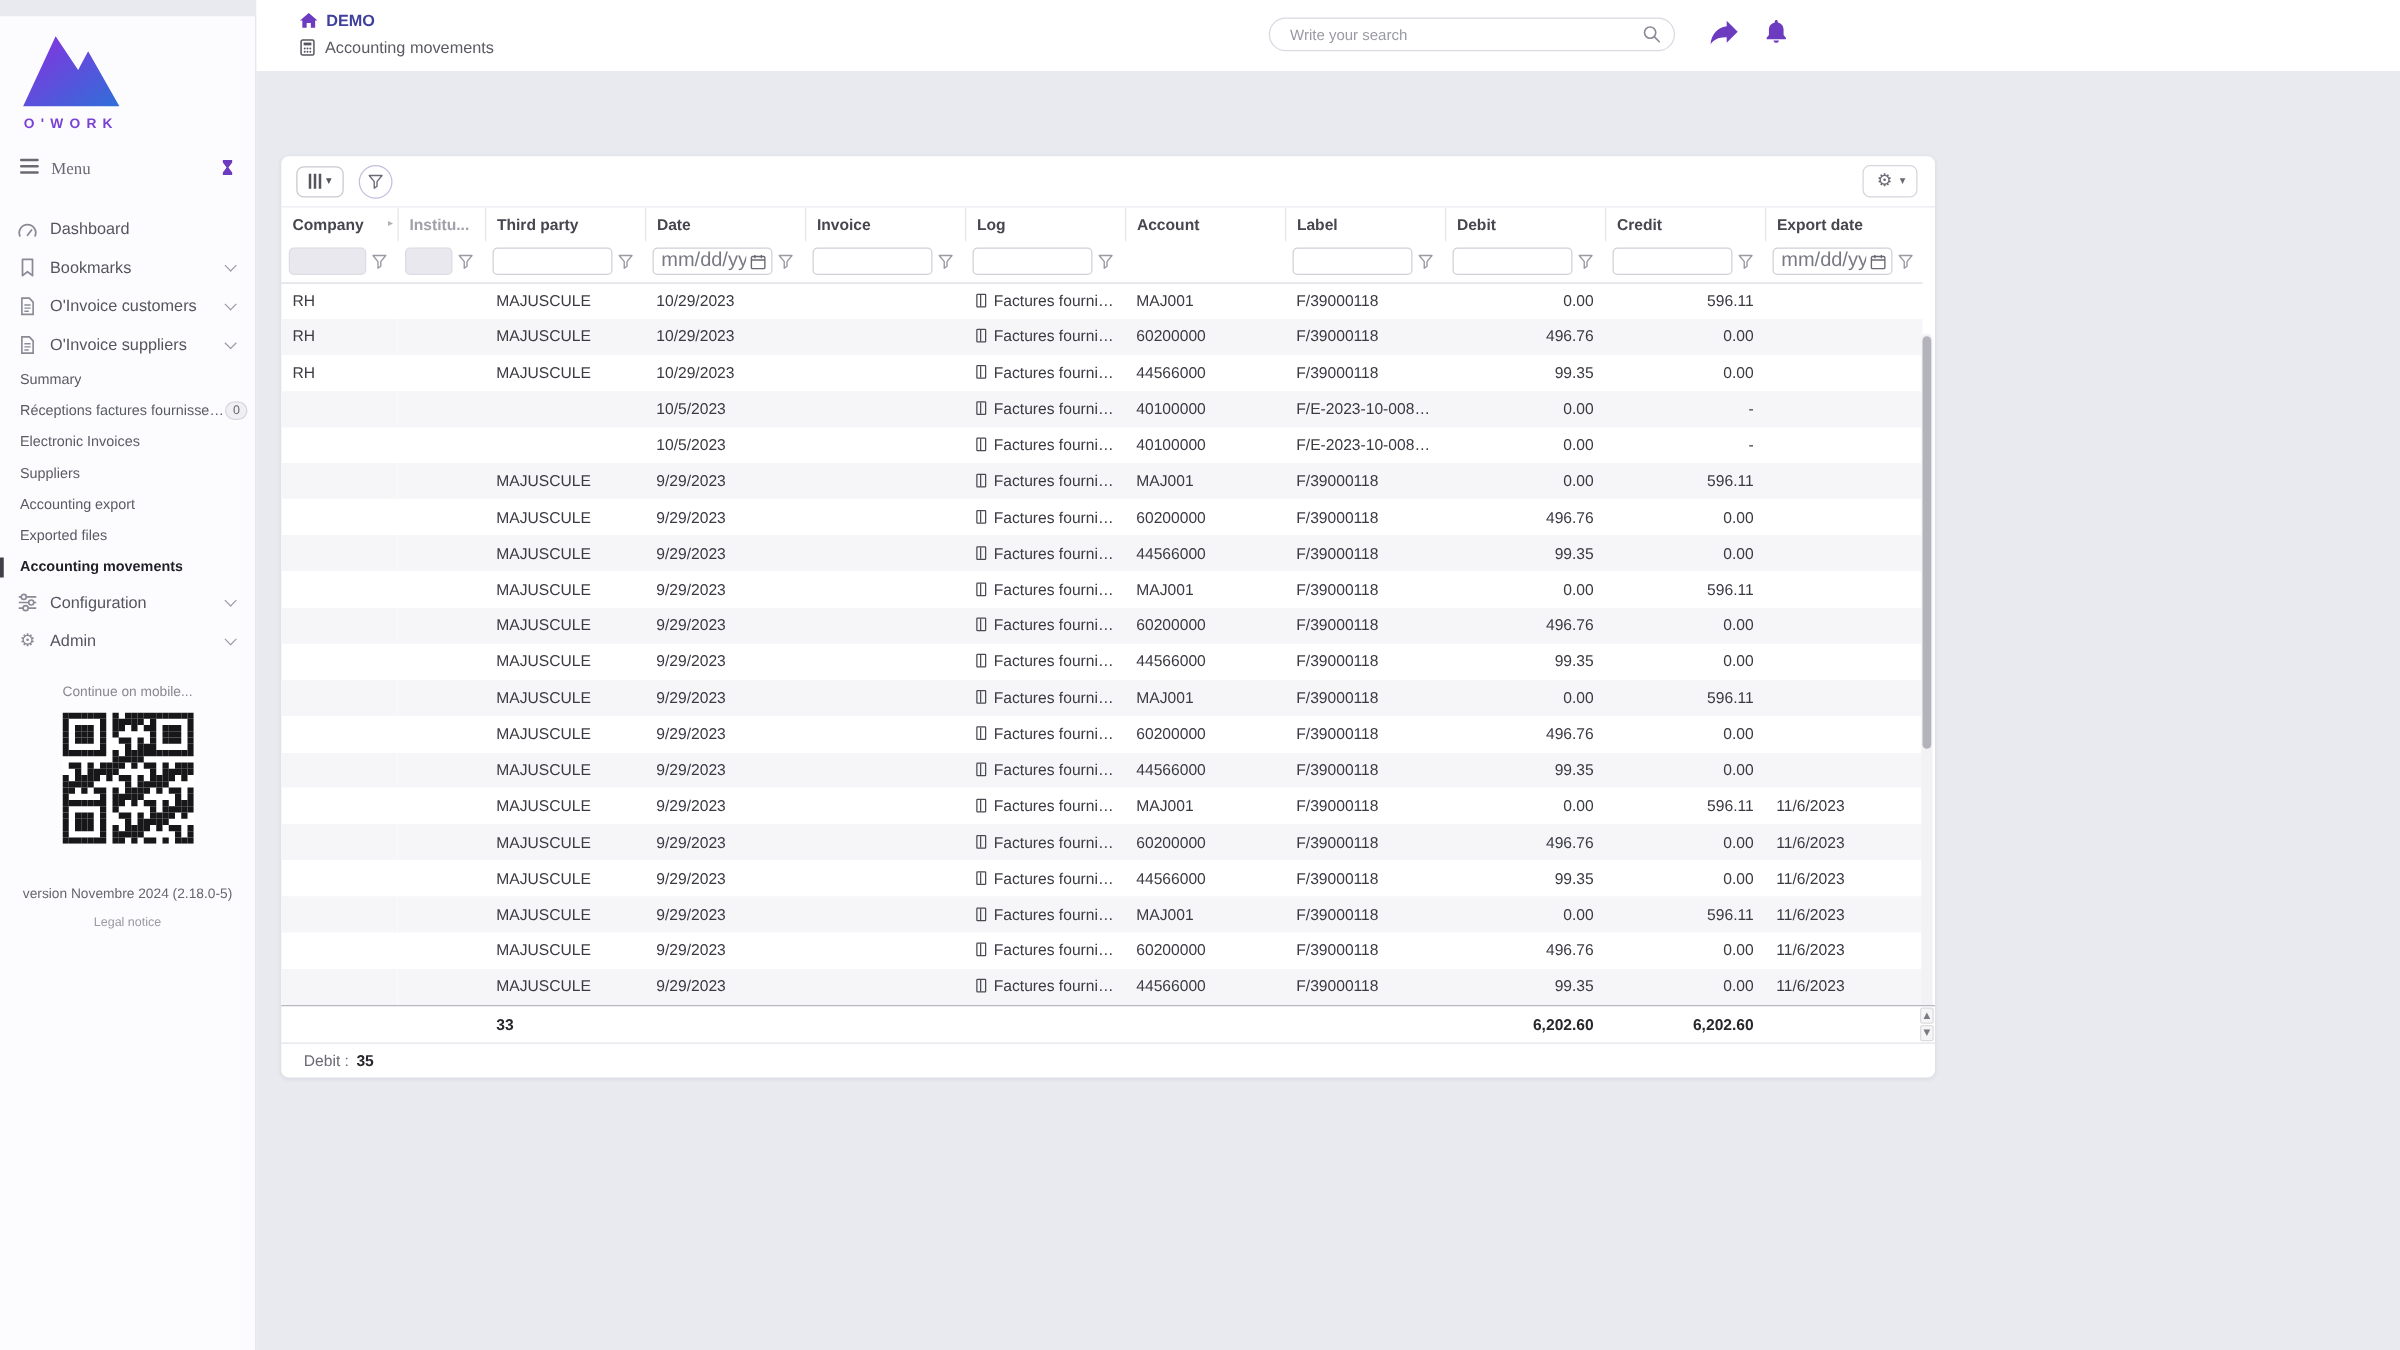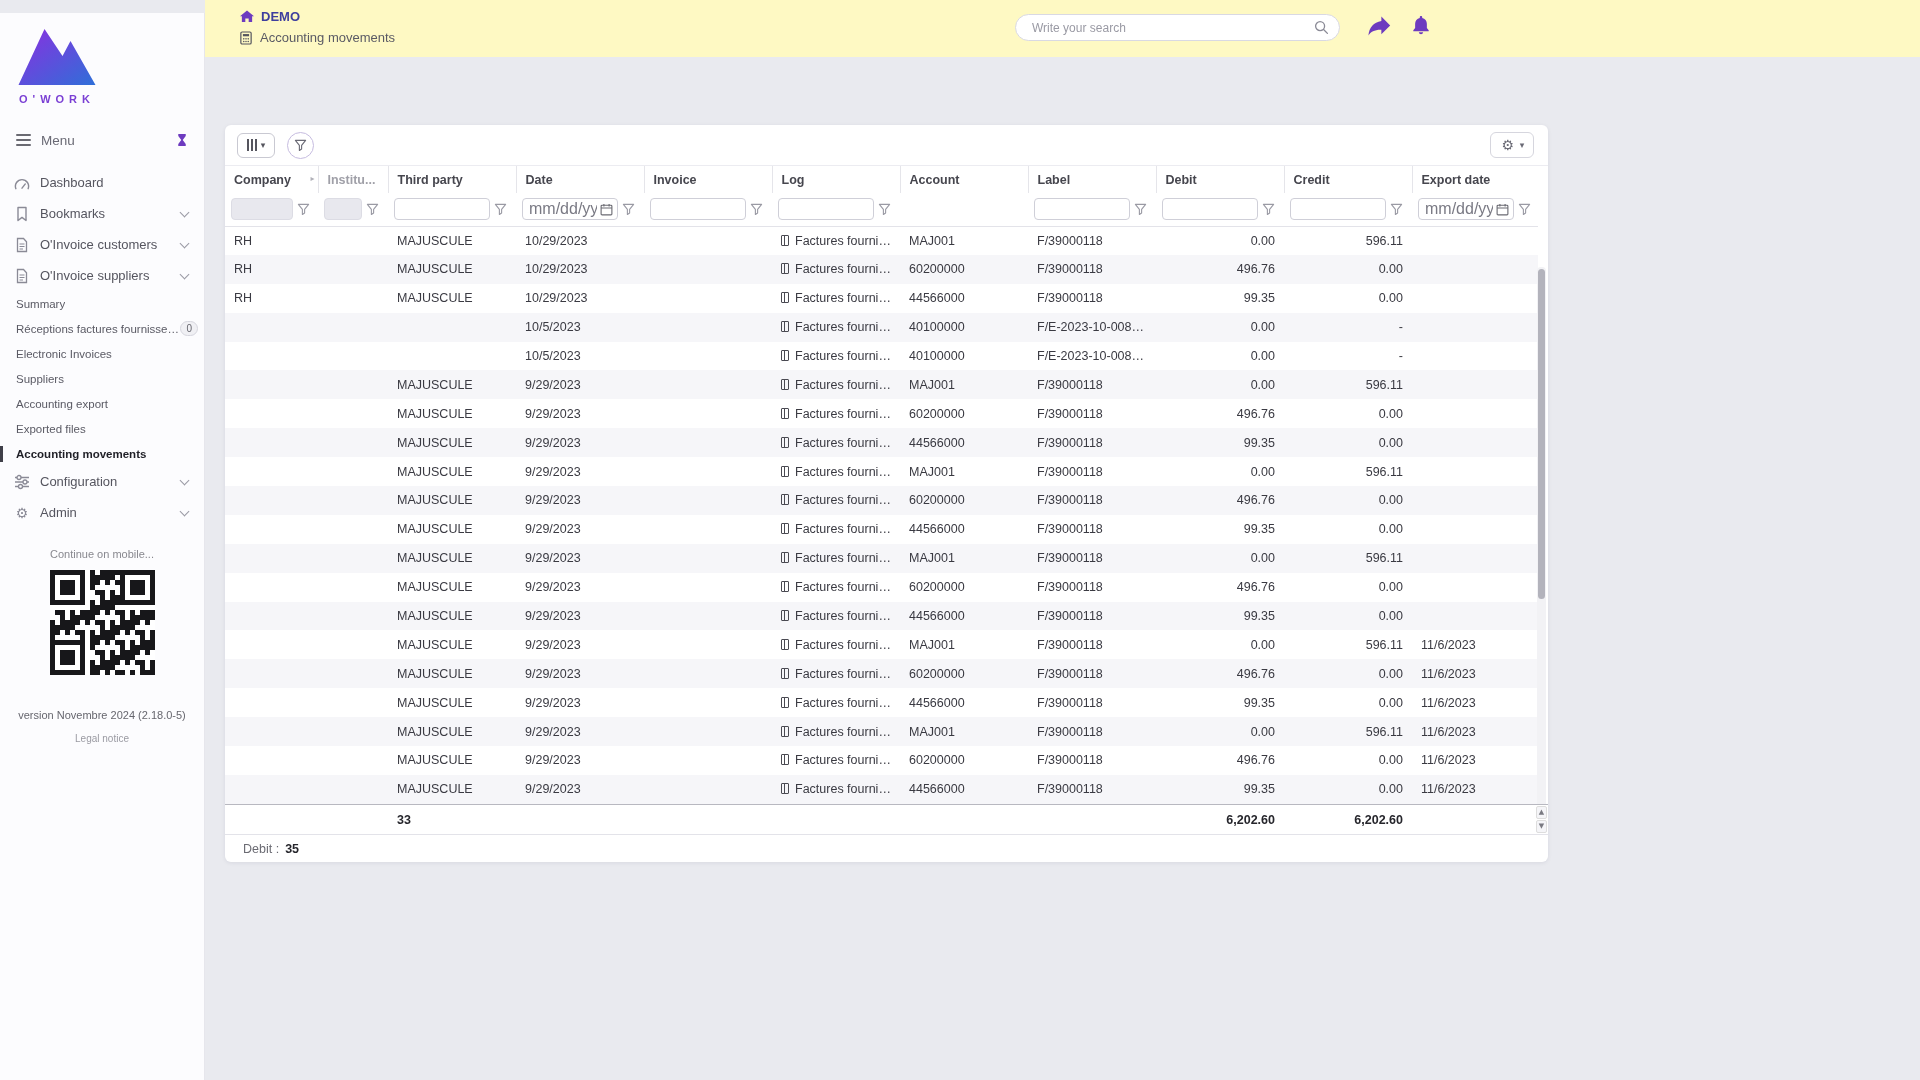--- a/index.html
+++ b/index.html
@@ -6,22 +6,22 @@
   html, body { margin:0; padding:0; width:1920px; height:1080px; overflow:hidden;
     font-family:"Liberation Sans", sans-serif; background:#e9eaef; color:#3c3c44; }
 
   
   .sidebar { position:absolute; left:0; top:13px; width:205px; height:1080px;
     background:#fcfcfe; border-right:1px solid #e6e6ec; z-index:5; }
   .brand { padding:12px 0 0 14px; cursor:pointer; }
   .brand-logo { display:block; width:86px; height:64px; }
   .brand-name { width:86px; text-align:center; margin-top:4px; font-size:11px;
     letter-spacing:5px; color:#7a3fd4; font-weight:700; }
-  .menu-head { display:flex; align-items:center; height:26px; margin-top:22px;
-    padding:0 16px 0 16px; color:#6a6a75; font-size:13.5px; gap:10px; }
+  .menu-head { display:flex; align-items:flex-start; height:26px; margin-top:22px;
+    padding:0 16px 0 16px; color:#6a6a75; font-size:13.5px; gap:10px;font-family:Liberation Serif, serif; }
   .hamburger { display:inline-flex; flex-direction:column; gap:3px; cursor:pointer; }
   .hamburger i { display:block; width:15px; height:2px; background:#6a6a72; border-radius:1px; }
   .hourglass { margin-left:auto; cursor:pointer; }
   nav { margin-top:14px; }
   .nav-item { display:flex; align-items:center; height:31px; padding:0 0 0 14px;
     gap:10px; font-size:13px; color:#55555f; cursor:pointer; }
   .nico { width:16px; height:16px; color:#8a8a96; flex:0 0 16px; }
   .gear-glyph { font-family:"DejaVu Sans", sans-serif; font-size:14px; color:#8a8a96;
     width:16px; text-align:center; flex:0 0 16px; }
   .chev { display:inline-block; width:7px; height:7px; border-right:1.6px solid #9a9aa4;
@@ -40,21 +40,21 @@
   .nav-sub.active { font-weight:700; color:#1f1f26; position:relative; }
   .nav-sub.active::before { content:""; position:absolute; left:0; top:50%;
     transform:translateY(-50%); width:3px; height:16px; background:#3f3f48; }
   .mobile-hint { margin-top:20px; text-align:center; font-size:11px; color:#88888f; }
   .qr { display:block; margin:10px auto 0 auto; width:105px; height:105px; background:#fff; }
   .qr rect { fill:#17171a; }
   .version { margin-top:34px; text-align:center; font-size:11px; color:#66666e; }
   .legal { margin-top:12px; text-align:center; font-size:10px; color:#9a9aa2; cursor:pointer; }
 
   
-  .hdr { position:absolute; left:205px; top:0; right:0; height:57px; background:#fef9c3; }
+  .hdr { position:absolute; left:205px; top:0; right:0; height:57px; background:#ffffff; }
   .crumbs { position:absolute; left:35px; top:9px; }
   .crumb-row1 { display:flex; align-items:center; gap:7px; font-size:13px;
     font-weight:700; color:#3f3f9e; cursor:pointer; }
   .crumb-row2 { display:flex; align-items:center; gap:8px; margin-top:6px;
     font-size:13px; color:#5a5a64; }
   .search { position:absolute; left:810px; top:14px; width:325px; height:27px;
     border:1px solid #d9d9e3; border-radius:14px; background:#fff;
     display:flex; align-items:center; padding:0 10px 0 14px; }
   .search input { flex:1; border:none; outline:none; font-size:12px;
     font-family:"Liberation Sans", sans-serif; color:#44444c; background:transparent; }

